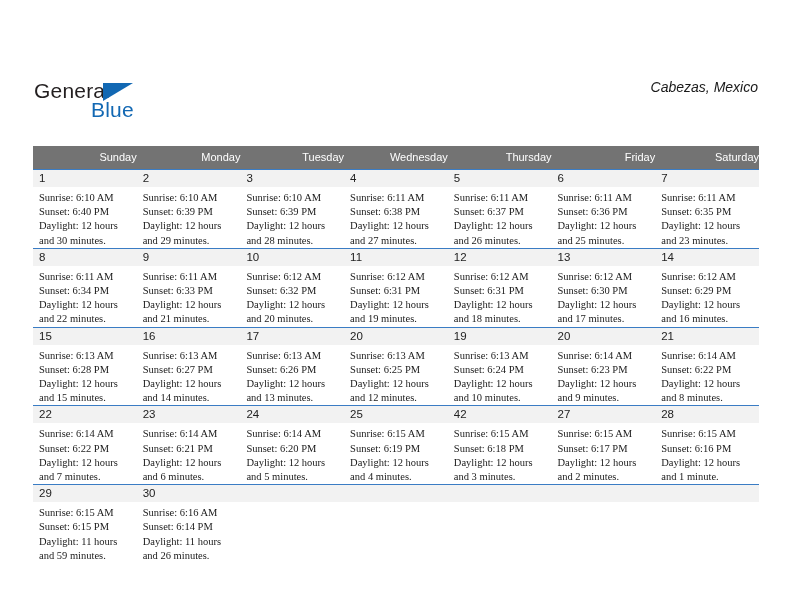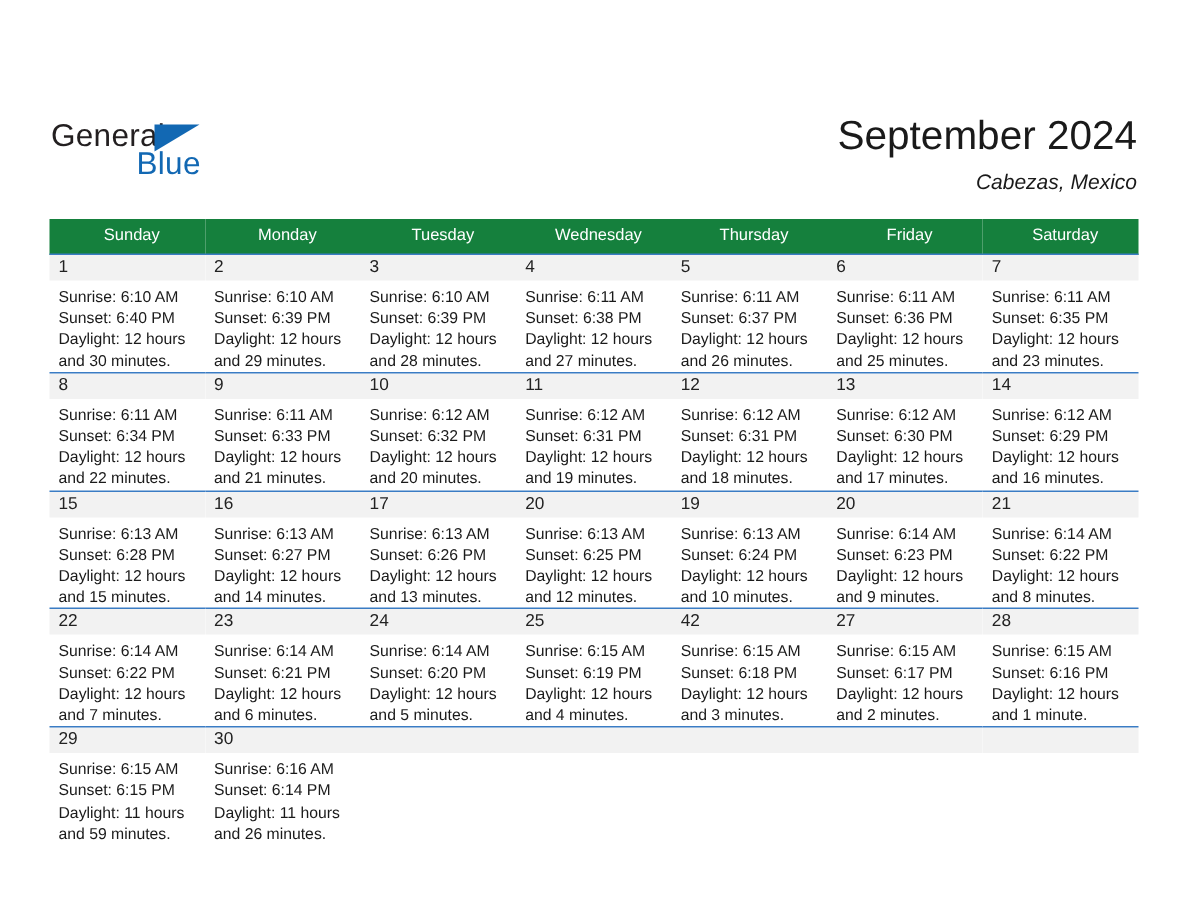--- a/index.html
+++ b/index.html
@@ -95,25 +95,25 @@
     width: 726px;
   }
   table.cal {
     border-collapse: collapse;
     table-layout: fixed;
     width: 726px;
   }
   table.cal col { width: 103.71px; }
 
   thead th {
-    background: #15803d;
+    background: #737373;
     color: #ffffff;
     font-size: 11px;
     font-weight: normal;
-    text-align: center;
+    text-align: right;
     padding: 5px 0 5px 6px;
     height: 13px;
     line-height: 13px;
   }
 
   td.day {
     vertical-align: top;
     padding: 0;
     border-top: 1px solid #3a7cc4;
     background: #ffffff;
@@ -129,38 +129,38 @@
     color: #222222;
   }
   td.empty-cell .daynum-band {
     background: #f2f2f2;
   }
   .lines {
     padding: 4px 5px 0 6px;
     font-size: 10.5px;
     line-height: 14.2px;
     color: #1a1a1a;
+    font-family: Liberation Serif, serif;
   }
   .lines div { white-space: nowrap; }
 </style>
 </head>
 <body>
 
 <div class="page">
 
   <div class="top-bar">
 
     <div class="brand">
       <span class="brand-general">General</span>
       <span class="brand-triangle"></span>
       <span class="brand-blue">Blue</span>
     </div>
 
     <div class="title-block">
-      <div class="cal-title">September 2024</div>
       <div class="cal-subtitle">Cabezas, Mexico</div>
     </div>
 
   </div>
 
   <div class="calendar">
     <table class="cal">
       <colgroup>
         <col>
           <col>

